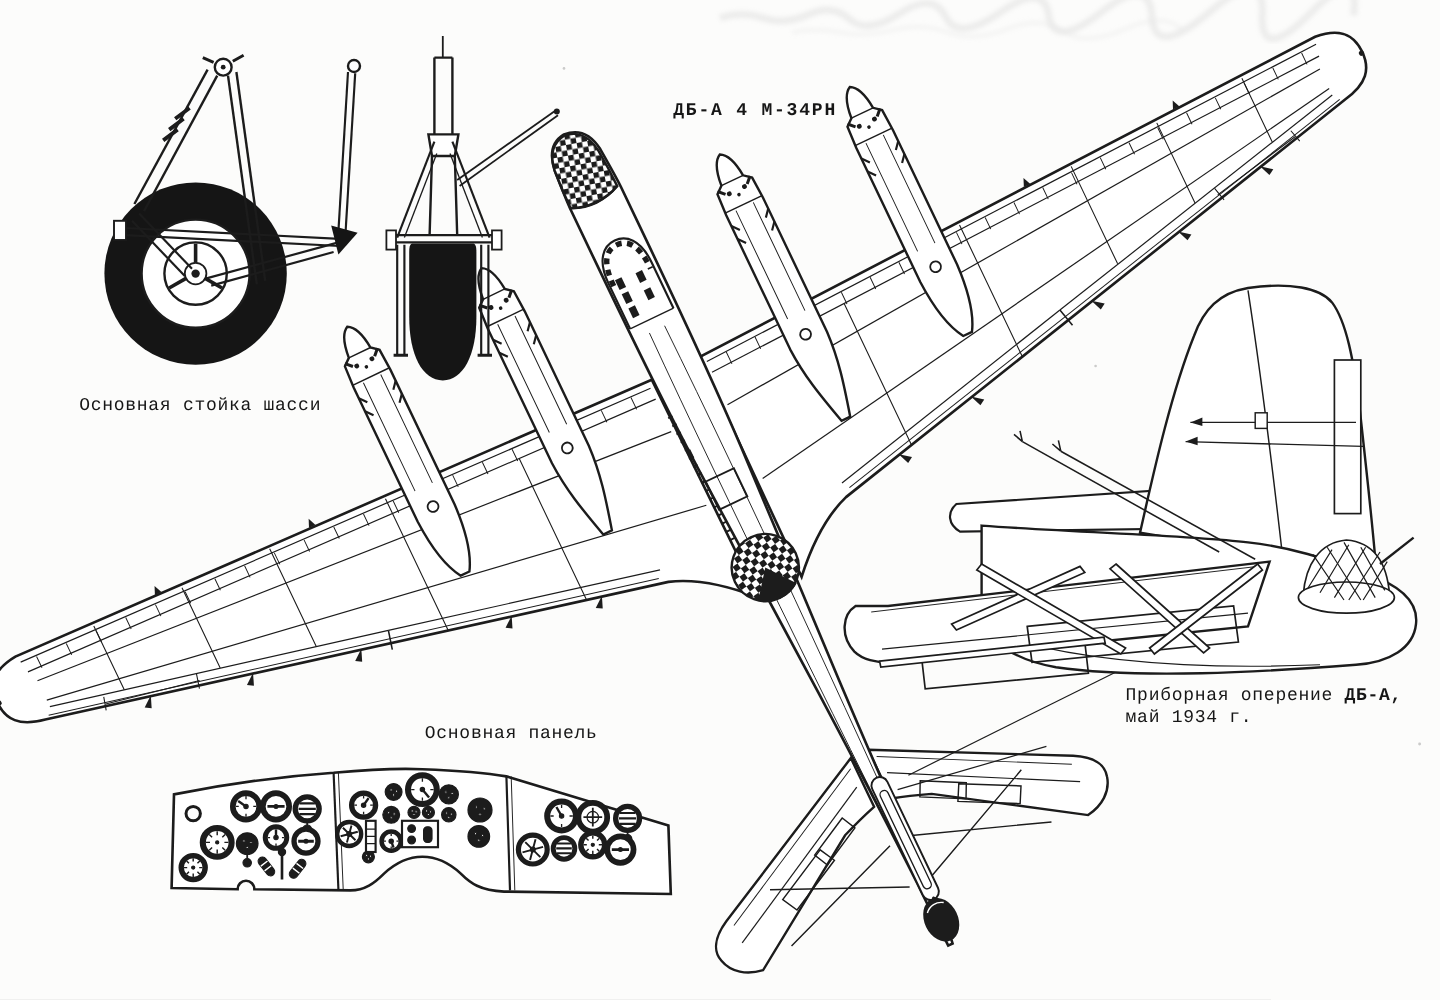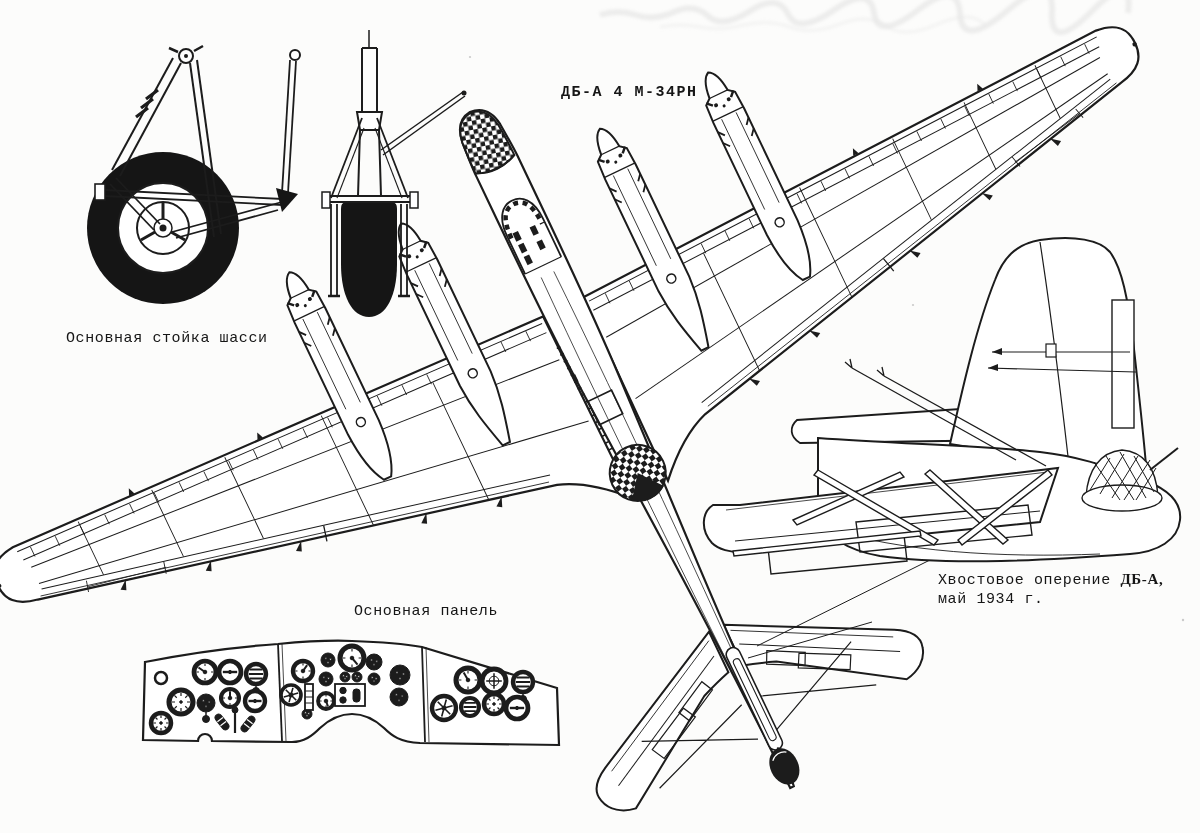--- a/index.html
+++ b/index.html
@@ -1,20 +1,20 @@
 <!DOCTYPE html>
 <html><head>
 <meta charset="utf-8">
 <style>
   html,body{margin:0;padding:0;background:#e8e8e6;}
   .stage{position:relative;width:1200px;height:833px;background:#fcfcfb;overflow:hidden;
          font-family:"Liberation Mono","DejaVu Sans Mono",monospace;color:#1c1c1c;}
   svg{position:absolute;left:0;top:0;}
   .cap{position:absolute;font-size:15px;letter-spacing:.6px;white-space:nowrap;color:#161616;}
-  .cap b{font-weight:bold;font-family:Liberation Serif, serif;}
+  .cap b{font-weight:bold;}
   .title{font-weight:bold;font-size:15px;letter-spacing:1.5px;}
   .tailcap{line-height:19px;}
 </style>
 </head>
 <body>
 
 <div class="stage">
 
 <svg width="1200" height="833" viewBox="0 0 1200 833">
   <defs>
@@ -506,17 +506,17 @@
             <circle cx="235" cy="710" r="3" fill="#1c1c1c"></circle>
           </g>
         </g>
   </g>
 </svg>
 
 <div class="cap title" style="left:533px;top:84px;margin-left:28px;">ДБ-А 4 М-34РН</div>
 <div class="cap" style="left:66px;top:330px;">Основная стойка шасси</div>
 <div class="cap" style="left:354px;top:603px;">Основная панель</div>
 <div class="cap tailcap" style="left:938px;top:570px;">
-  <span><span>Хвостовое оперение </span><b>ДБ-А,</b></span><br>
+  <span><span>Приборная оперение </span><b>ДБ-А,</b></span><br>
   <span>май 1934 г.</span>
 </div>
 
 </div>
 
 </body></html>

